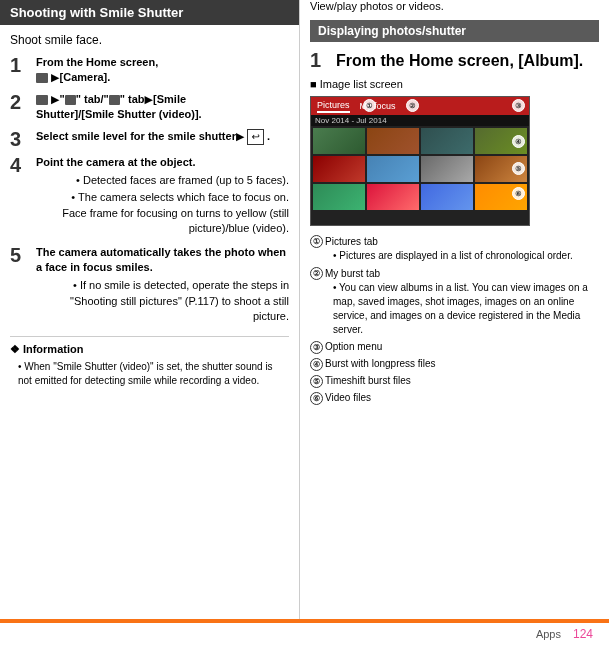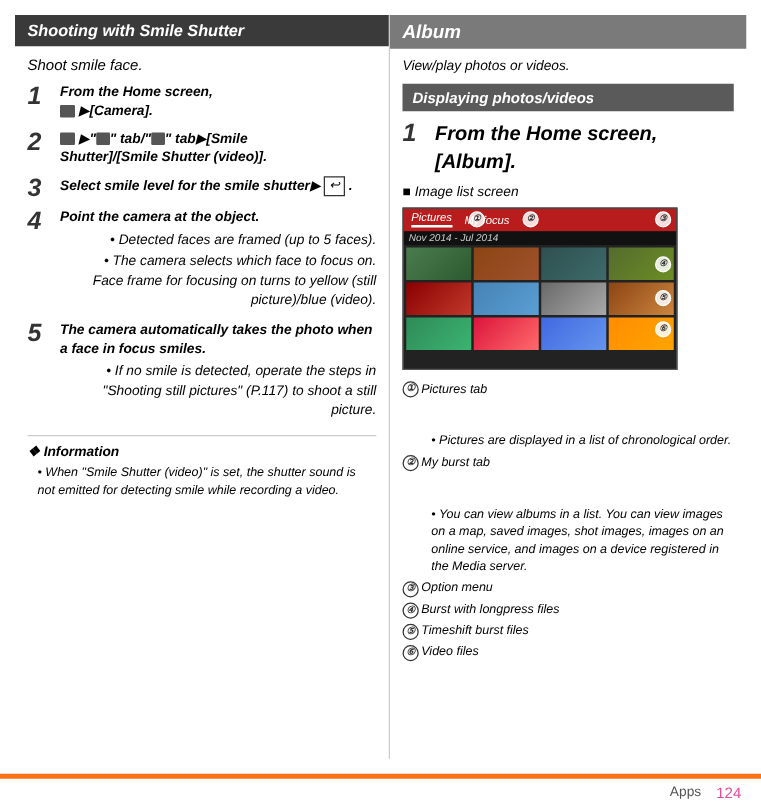--- a/index.html
+++ b/index.html
@@ -8,22 +8,21 @@
       font-size: 11px;
       background: #fff;
       width: 609px;
       min-height: 645px;
       display: flex;
       flex-direction: column;
     }
     .page-wrapper {
       display: flex;
       flex: 1;
-      padding: 12px;
-      font-style: italic;
+      padding: 0;
     }
     
     .left-col {
       width: 300px;
       padding: 0;
       border-right: 1px solid #ccc;
     }
     .section-header-dark {
       background: #3a3a3a;
       color: #fff;
@@ -257,21 +256,20 @@
       font-size: 10px;
       line-height: 1.4;
     }
     .annotation-sub {
       list-style: none;
       padding-left: 8px;
     }
     .annotation-sub li {
       font-size: 10px;
       line-height: 1.4;
-      margin-top: 27px;
     }
     .annotation-sub li::before {
       content: "• ";
     }
 
     
     .footer {
       display: flex;
       justify-content: flex-end;
       align-items: center;
@@ -346,25 +344,24 @@
       </div>
 
       <div class="info-section">
         <div class="info-header">Information</div>
         <div class="info-bullet">When "Smile Shutter (video)" is set, the shutter sound is not emitted for detecting smile while recording a video.</div>
       </div>
     </div>
   </div>
 
   <div class="right-col">
-    <div class="section-header-gray">Album</div>
     <div class="right-content">
       <div class="right-intro">View/play photos or videos.</div>
 
-      <div class="subsection-header">Displaying photos/videos</div>
+      <div class="subsection-header">Displaying photos/shutter</div>
 
       <div class="right-step">
         <div class="right-step-num">1</div>
         <div class="right-step-text">
           <strong>From the Home screen, [Album].</strong>
         </div>
       </div>
 
       <div class="image-list-label">Image list screen</div>
 

